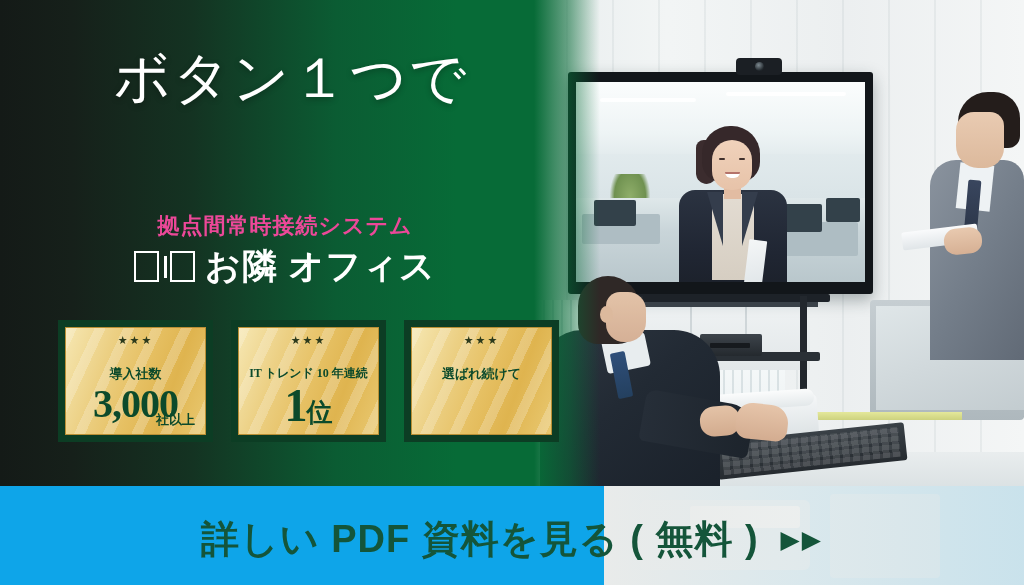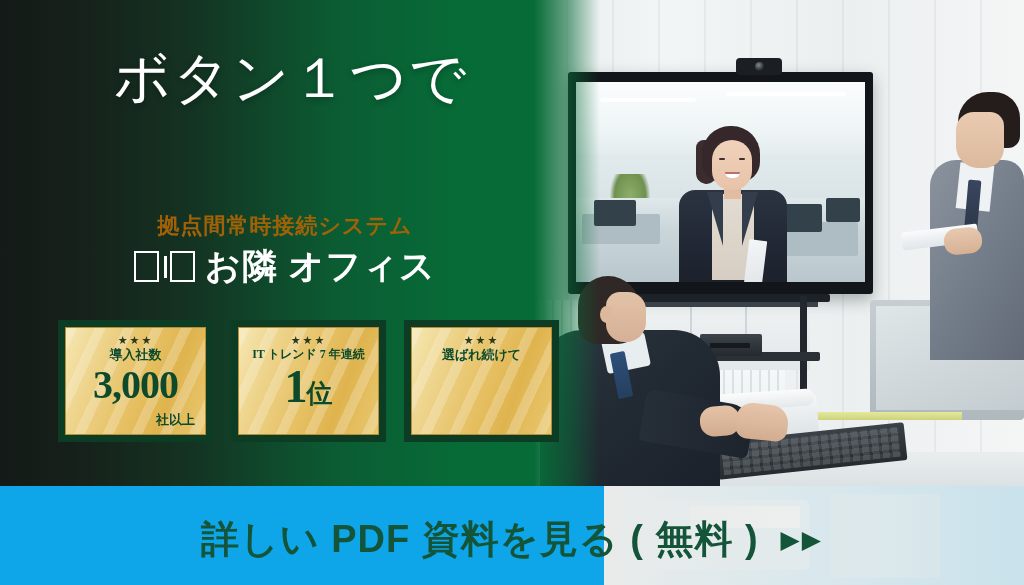--- a/index.html
+++ b/index.html
@@ -301,21 +301,21 @@
     letter-spacing:2px;
     font-weight:400;
     text-shadow:0 2px 6px rgba(0,0,0,.30);
   }
   .headline .l1 { display:block;padding-left:12px; }
   .headline .l2 { display:block; }
 
   .subtitle {
     position:absolute; left:0; top:211px; width:570px;
     text-align:center;
-    color:#a16207;
+    color:#ec4899;
     font-size:22px;
     font-weight:700;
     letter-spacing:1px;
   }
   .product {
     position:absolute; left:0; top:243px; width:570px;
     text-align:left;
     color:#ffffff;
     font-size:35px;
     font-weight:700;
@@ -356,21 +356,21 @@
     display:flex; flex-direction:column; align-items:center;
     overflow:hidden;
   }
   .stars {
     margin-top:7px;
     font-size:11px; letter-spacing:2px;
     color:#2c3a1c;
     line-height:1;
   }
   .badge-top {
-    margin-top:0;
+    margin-top:19px;
     font-family:"Liberation Serif", serif;
     font-size:13px; font-weight:700; color:#0c4a2b;
     white-space:nowrap;
   }
   .badge-main {
     font-family:"Liberation Serif", serif;
     color:#0c4a2b;
     font-weight:700;
     line-height:1;
     margin-top:1px;
@@ -534,21 +534,21 @@
         <div class="badge-main">
           <span class="big">3,000</span>
         </div>
         <div class="badge-sub">社以上</div>
       </div>
     </div>
 
     <div class="badge b2">
       <div class="badge-inner">
         <div class="stars">★★★</div>
-        <div class="badge-top">IT トレンド 7 年連続</div>
+        <div class="badge-top">IT トレンド 10 年連続</div>
         <div class="badge-main">
           <span class="big">1</span><span class="unit">位</span>
         </div>
       </div>
     </div>
 
     <div class="badge b3">
       <div class="badge-inner">
         <div class="stars">★★★</div>
         <div class="badge-top">選ばれ続けて</div>

